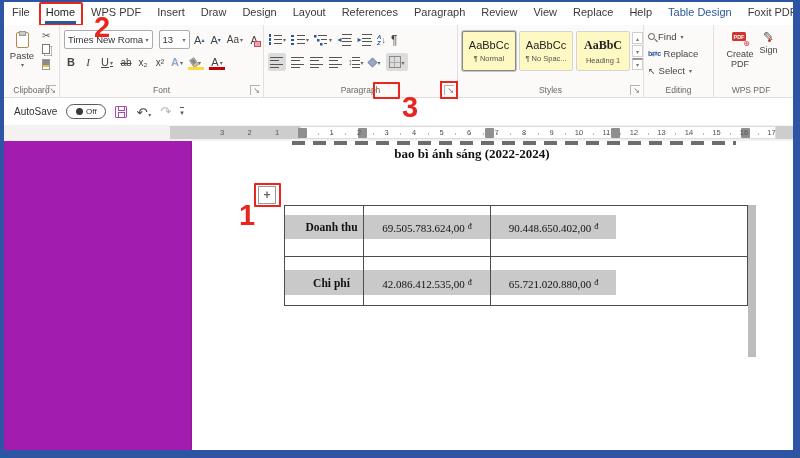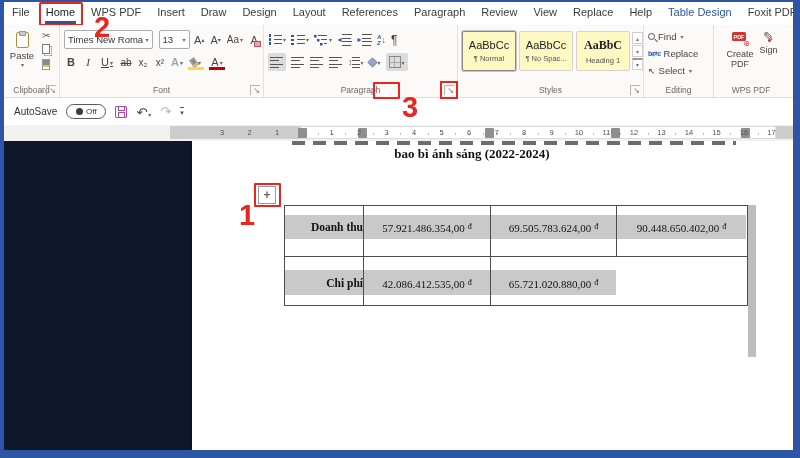--- a/index.html
+++ b/index.html
@@ -152,39 +152,39 @@
   .rulerband{position:absolute;left:4px;right:7px;top:125px;height:16px;background:#f3f2f1;z-index:2;}
   .rseg{position:absolute;top:1px;height:13px;}
   .rseg.margin{left:166px;width:130px;background:#cdcdcd;}
   .rseg.white{left:296px;width:476px;background:#fff;border:1px solid #dcdcdc;}
   .rseg.tail{left:772px;right:0;background:#cdcdcd;}
   .rnum{position:absolute;top:3px;transform:translateX(-50%);font-size:7.5px;color:#555;z-index:2;}
   .rmark{position:absolute;top:2.5px;width:9px;height:10px;background:#8f8f8f;border-radius:1px;z-index:1;}
   .rticks{position:absolute;left:300px;top:8px;width:468px;height:2px;background:repeating-linear-gradient(90deg,#9a9a9a 0 1px,transparent 1px 13.75px);opacity:.7;}
 
   
-  .docarea{position:absolute;left:4px;right:7px;top:141px;bottom:8px;background:#0f172a;z-index:1;}
+  .docarea{position:absolute;left:4px;right:7px;top:141px;bottom:8px;background:#a21caf;z-index:1;}
   .page{position:absolute;left:188px;right:0;top:0;bottom:0;background:#fff;box-shadow:-1px 0 2px rgba(0,0,0,.15);}
   .clipped-line{position:absolute;left:100px;top:0;width:444px;height:3.5px;background:repeating-linear-gradient(90deg,#3c3c3c 0 13px,transparent 13px 21px);opacity:.75;}
   .doc-title{position:absolute;left:0;top:5px;width:560px;text-align:center;font-family:"Liberation Serif","DejaVu Serif",serif;font-weight:bold;font-size:13px;color:#111;}
 
   .wtable{position:absolute;left:92px;top:64px;width:464px;border:1.8px solid #4d4d4d;background:#fff;}
   .trow{display:grid;grid-template-columns:78px 127px 126px 130px;position:relative;}
   .trow+.trow{border-top:1.5px solid #4d4d4d;}
   .trow.r0{height:52px;}
   .trow.r1{height:50px;}
   .trow.r2{height:49px;}
   .cell{position:relative;}
   .cell+.cell{border-left:1.3px solid #4d4d4d;}
   .band{position:absolute;left:0;right:0;background:var(--band-grey);display:flex;align-items:center;justify-content:center;font-family:"Liberation Serif","DejaVu Serif",serif;color:#111;}
   .trow.r0 .band{top:25px;height:25px;}
   .trow.r1 .band{top:9px;height:24px;}
   .trow.r2 .band{top:13px;height:25px;}
   .band .yr{font-size:11.5px;font-weight:bold;}
-  .band.lblband{justify-content:flex-end;padding-left:15px;}
+  .band.lblband{justify-content:center;padding-left:15px;}
   .band .lbl{font-size:11.5px;font-weight:bold;}
   .band .amt{font-size:11px;}
   .band .cur{font-size:8px;position:relative;top:-3px;margin-left:3px;}
   .tbl-endstrip{position:absolute;left:556px;top:64px;width:8px;height:152px;background:#bdbdbd;}
 
   .handle-box{position:absolute;left:66px;top:45px;width:18px;height:18px;border:1px solid #9a9a9a;background:#fff;display:flex;align-items:center;justify-content:center;font-size:12px;color:#666;font-weight:bold;}
 
   
   .ann-box{position:absolute;border:2.5px solid var(--annotation-red);border-radius:1px;z-index:60;}
   .ann-num{position:absolute;color:var(--annotation-red);font-size:29px;font-weight:bold;z-index:60;font-family:"Liberation Sans",sans-serif;}
@@ -467,25 +467,20 @@
       <div class="doc-title">bao bì ánh sáng (2022-2024)</div>
       <div class="wtable" id="doc-table">
           <div class="trow r1">
             <div class="cell">
               <div class="band lblband">
                 <span class="lbl">Doanh thu</span>
               </div>
             </div>
             <div class="cell">
               <div class="band ">
-                <span><span class="amt">57.921.486.354,00</span><span class="cur">đ</span></span>
-              </div>
-            </div>
-            <div class="cell">
-              <div class="band ">
                 <span><span class="amt">69.505.783.624,00</span><span class="cur">đ</span></span>
               </div>
             </div>
             <div class="cell">
               <div class="band ">
                 <span><span class="amt">90.448.650.402,00</span><span class="cur">đ</span></span>
               </div>
             </div>
           </div>
           <div class="trow r2">

